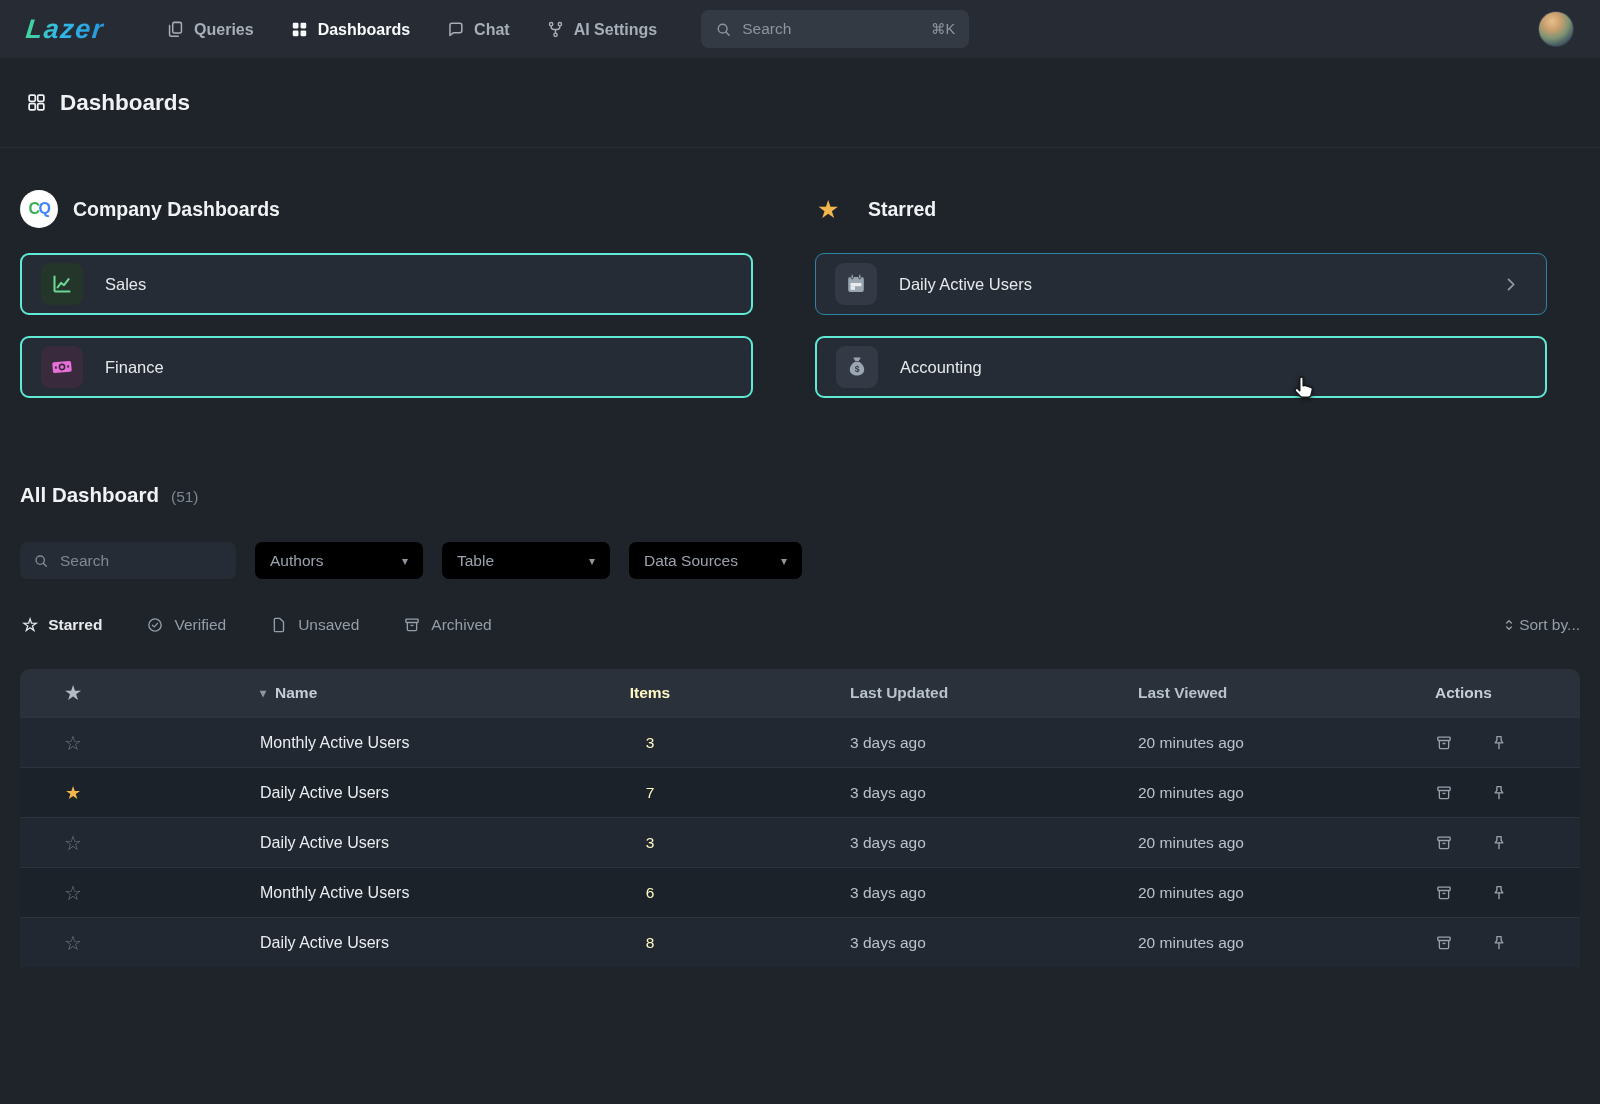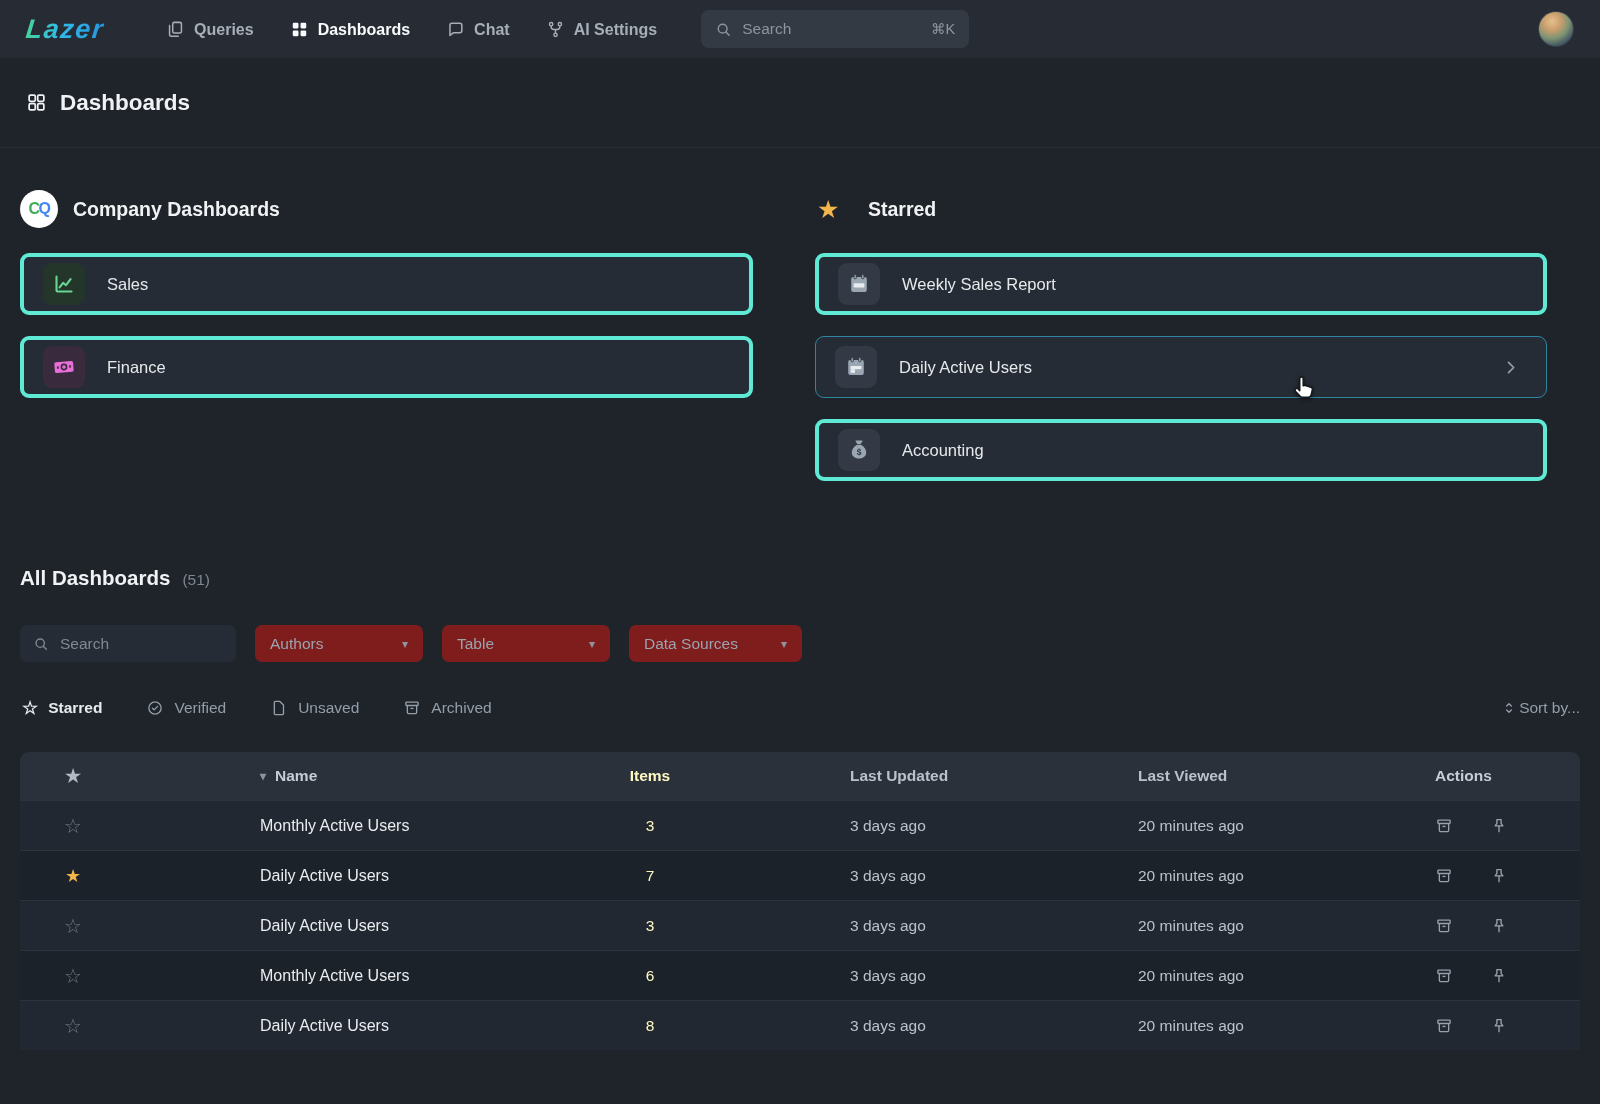--- a/index.html
+++ b/index.html
@@ -56,21 +56,21 @@
     width:38px; height:38px; border-radius:50%; background:#ffffff;
     display:flex; align-items:center; justify-content:center;
     font-weight:800; font-size:16px; letter-spacing:-1.5px;
   }
   .org-logo .c{ color:#3fae5a; } .org-logo .q{ color:#4285f4; }
   .star-badge{ font-size:25px; color:#f2b64c; line-height:1; width:38px; text-align:left; padding-left:2px; }
   .section-title{ font-size:19.5px; font-weight:700; color:#f0f2f4; }
 
   .card{
     display:flex; align-items:center; height:62px; background:#262c35;
-    border:4px solid #5eead4; border-radius:9px; padding:0 18px 0 19px; margin-bottom:21px; cursor:pointer;
+    border:2px solid #5eead4; border-radius:9px; padding:0 18px 0 19px; margin-bottom:21px; cursor:pointer;
   }
   .card .tile{ width:42px; height:42px; border-radius:9px; display:flex; align-items:center; justify-content:center; margin-right:22px; }
   .card .label{ font-size:16.5px; font-weight:500; color:#e6e9ec; }
   .card.highlight{ border:1.5px solid #2f86a3; }
   .card .chev{ margin-left:auto; margin-right:8px; color:#939ca7; }
   .card .chev svg{ width:19px; height:19px; }
   .tile-sales{ background:#24352a; }
   .tile-users{ background:#383223; }
   .tile-fin{ background:#392b3d; }
   .tile-cloud{ background:#1d3140; }
@@ -83,21 +83,21 @@
 
   .filters{ margin:35px 0 0 20px; display:flex; gap:19px; }
   .f-search{
     width:216px; height:37px; background:#262c35; border-radius:7px;
     display:flex; align-items:center; padding:0 13px; gap:11px; color:#7f8894; cursor:text;
   }
   .f-search svg{ width:16px; height:16px; }
   .f-search input{ flex:1; min-width:0; background:none; border:none; outline:none; color:#cfd4da; font-size:15.5px; font-family:inherit; }
   .f-search input::placeholder{ color:#7f8894; }
   .dropdown{
-    height:37px; background:#7f1d1d; border-radius:7px; display:flex; align-items:center;
+    height:37px; background:#000000; border-radius:7px; display:flex; align-items:center;
     justify-content:space-between; padding:0 15px; font-size:15.5px; color:#9aa3ae; cursor:pointer;
   }
   .dd-authors{ width:168px; } .dd-table{ width:168px; } .dd-sources{ width:173px; }
   .caret{ font-size:12px; color:#8d95a0; }
 
   .chips{ margin:31px 20px 0 22px; display:flex; align-items:center; gap:44px; height:30px; }
   .chip{ display:flex; align-items:center; gap:10px; font-size:15.5px; color:#949ea9; cursor:pointer; }
   .chip svg{ width:18px; height:18px; }
   .chip.active{ color:#e8ebee; font-weight:600; }
   .chip .glyph{ font-size:18px; line-height:1; }
@@ -240,31 +240,20 @@
       </div>
 
     </div>
 
     <div>
       <div class="section-head">
         <div class="star-badge">★</div>
         <div class="section-title">Starred</div>
       </div>
 
-      <div class="card">
-        <div class="tile tile-gray">
-          <svg width="24" height="24" viewBox="0 0 24 24">
-              <rect x="4.2" y="5" width="15.6" height="15" rx="2" fill="#9aa6b2"></rect>
-              <rect x="7" y="2.6" width="2.4" height="4.2" rx="1.1" fill="#9aa6b2" stroke="#333a45" stroke-width="0.9"></rect>
-              <rect x="14.6" y="2.6" width="2.4" height="4.2" rx="1.1" fill="#9aa6b2" stroke="#333a45" stroke-width="0.9"></rect>
-              <rect x="6.6" y="11.2" width="10.8" height="4.4" rx="0.8" fill="#e8ecef"></rect>
-            </svg>
-        </div>
-        <div class="label">Weekly Sales Report</div>
-      </div>
 
       <div class="card highlight">
         <div class="tile tile-gray">
           <svg width="24" height="24" viewBox="0 0 24 24">
               <rect x="4.2" y="5" width="15.6" height="15" rx="2" fill="#9aa6b2"></rect>
               <rect x="7" y="2.6" width="2.4" height="4.2" rx="1.1" fill="#9aa6b2" stroke="#333a45" stroke-width="0.9"></rect>
               <rect x="14.6" y="2.6" width="2.4" height="4.2" rx="1.1" fill="#9aa6b2" stroke="#333a45" stroke-width="0.9"></rect>
               <rect x="6.6" y="11" width="10.8" height="3.2" fill="#e8ecef"></rect>
               <rect x="6.6" y="14.2" width="4.4" height="3.6" fill="#e8ecef"></rect>
             </svg>
@@ -284,21 +273,21 @@
               <path d="M10 6.8h4c3.2 1.9 5.2 4.8 5.2 7.6 0 3.6-2.9 6-7.2 6s-7.2-2.4-7.2-6c0-2.8 2-5.7 5.2-7.6z"></path>
               <text x="12" y="17" text-anchor="middle" font-size="8.5" font-weight="bold" fill="#333a45" font-family="Liberation Sans, sans-serif">$</text>
             </svg>
         </div>
         <div class="label">Accounting</div>
       </div>
     </div>
   </div>
 
   <div class="all-head">
-    <div class="all-title">All Dashboards</div>
+    <div class="all-title">All Dashboard</div>
     <div class="all-count">(51)</div>
   </div>
 
   <div class="filters">
     <div class="f-search">
       <span>
         <svg viewBox="0 0 24 24" fill="none" stroke="currentColor" stroke-width="2.1" stroke-linecap="round">
             <circle cx="10.8" cy="10.8" r="6.2"></circle>
             <path d="M15.4 15.4L20 20"></path>
           </svg>

